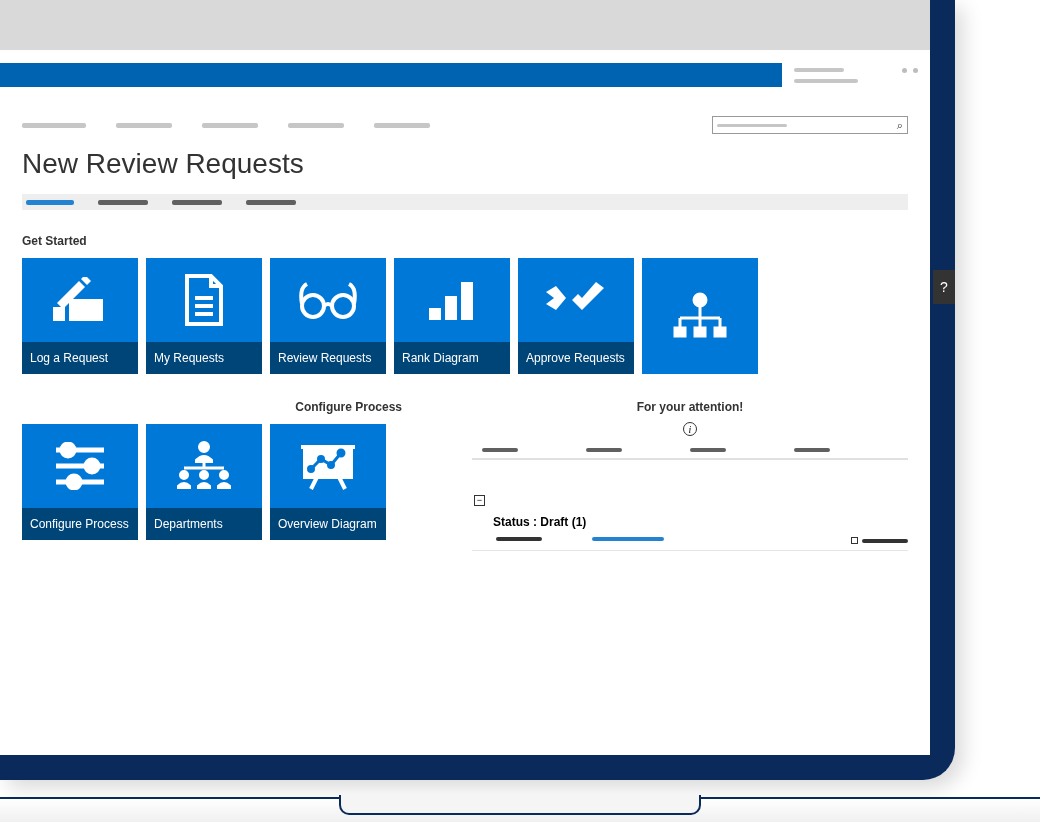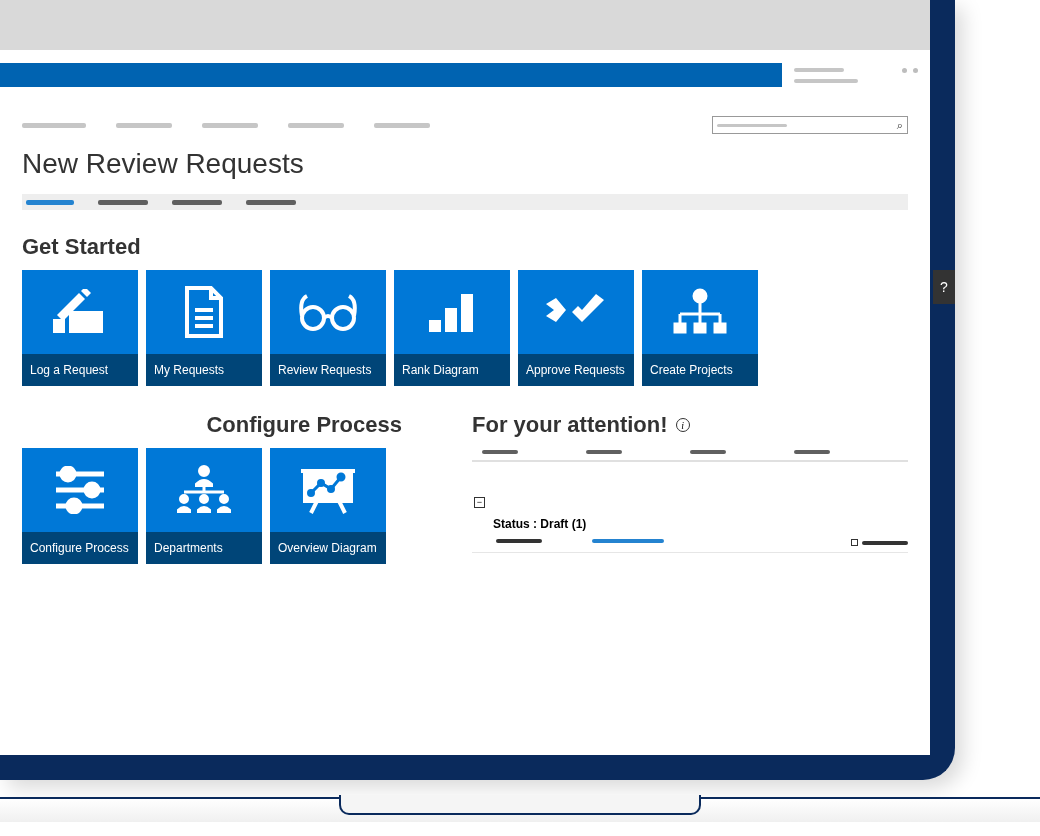--- a/index.html
+++ b/index.html
@@ -114,21 +114,21 @@
       display: flex;
       align-items: center;
       gap: 24px;
       padding: 0 4px;
     }
     .tab-underline { height: 5px; border-radius: 2px;}
     .tab-active { background: #2483d0; }
     .tab-inactive { background: #606060; }
     
     .section-title {
-      font-size: 22px;
+      font-size: 12px;
       color: #333;
       margin-top: 24px;
       margin-bottom: 10px;
     }
     
     .tile-row { display: flex; gap: 8px; }
     .tile {
       width: 116px;
       height: 116px;
       background: #0078d7;
@@ -150,21 +150,21 @@
       display: flex;
       align-items: center;
       padding: 0 8px;
       font-size: 12px;
     }
     
     .two-col { display: flex; gap: 70px; margin-top: 26px; text-align: right;}
     .col-left { width: 380px; }
     .col-right { flex: 1; }
     
-    .attention-header { display: flex; align-items: center; gap: 8px;}
+    .attention-header { display: flex; align-items: center; gap: 8px; flex-direction: column;}
     .info-icon { width:14px;height:14px;border:1px solid #333;border-radius:50%;display:inline-flex;align-items:center;justify-content:center;font-size:10px;font-style:italic;font-family:serif;}
     
     .attention-cols { display:flex; gap: 68px; margin-top: 12px; padding-left: 10px; border-bottom:2px solid #e0e0e0; padding-bottom:6px;}
     .att-ph { height:4px; background:#606060; border-radius:2px;}
     
     .status-row { display:flex; align-items:center; gap:8px; margin-top:12px; padding-left: 2px;}
     .collapse-icon { width:11px;height:11px;border:1px solid #333;display:inline-flex;align-items:center;justify-content:center;font-size:9px;line-height:1;}
     .status-label { font-size:12px; font-weight:600;margin-top:43px;}
     
     .status-data-row { display:flex; gap: 50px; margin-top:8px; padding-left: 24px; border-bottom:1px solid #e6e6e6; padding-bottom:6px;}
@@ -309,21 +309,20 @@
                   <line x1="8" y1="26" x2="48" y2="26"></line>
                   <line x1="8" y1="26" x2="8" y2="36"></line>
                   <line x1="28" y1="26" x2="28" y2="36"></line>
                   <line x1="48" y1="26" x2="48" y2="36"></line>
                   <rect x="3" y="36" width="10" height="8" fill="#fff"></rect>
                   <rect x="23" y="36" width="10" height="8" fill="#fff"></rect>
                   <rect x="43" y="36" width="10" height="8" fill="#fff"></rect>
                 </g>
               </svg>
           </div>
-          <div class="tile-footer">Create Projects</div>
         </div>
       </div>
 
       <div class="two-col">
         <div class="col-left">
           <h2 class="section-title" style="margin-top:0">Configure Process</h2>
           <div class="tile-row">
             <div class="tile">
               <div class="tile-icon">
                 <svg width="56" height="48" viewBox="0 0 56 48">

